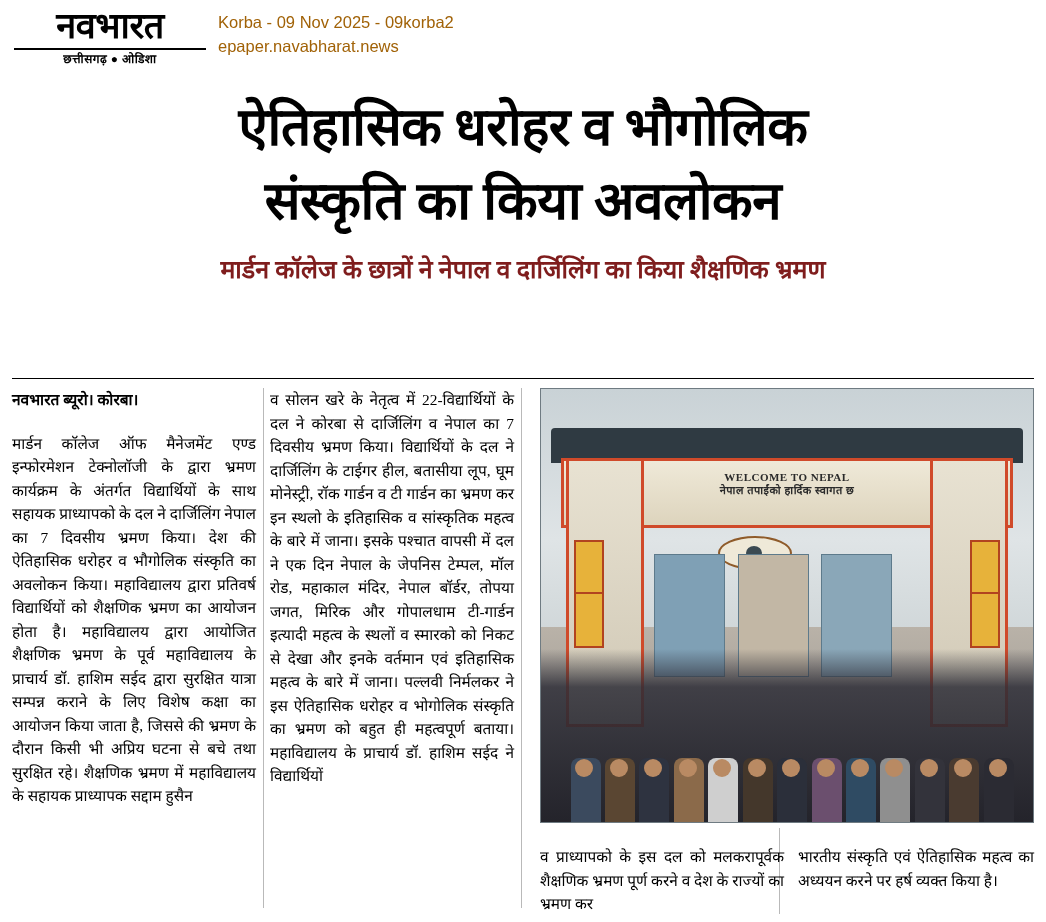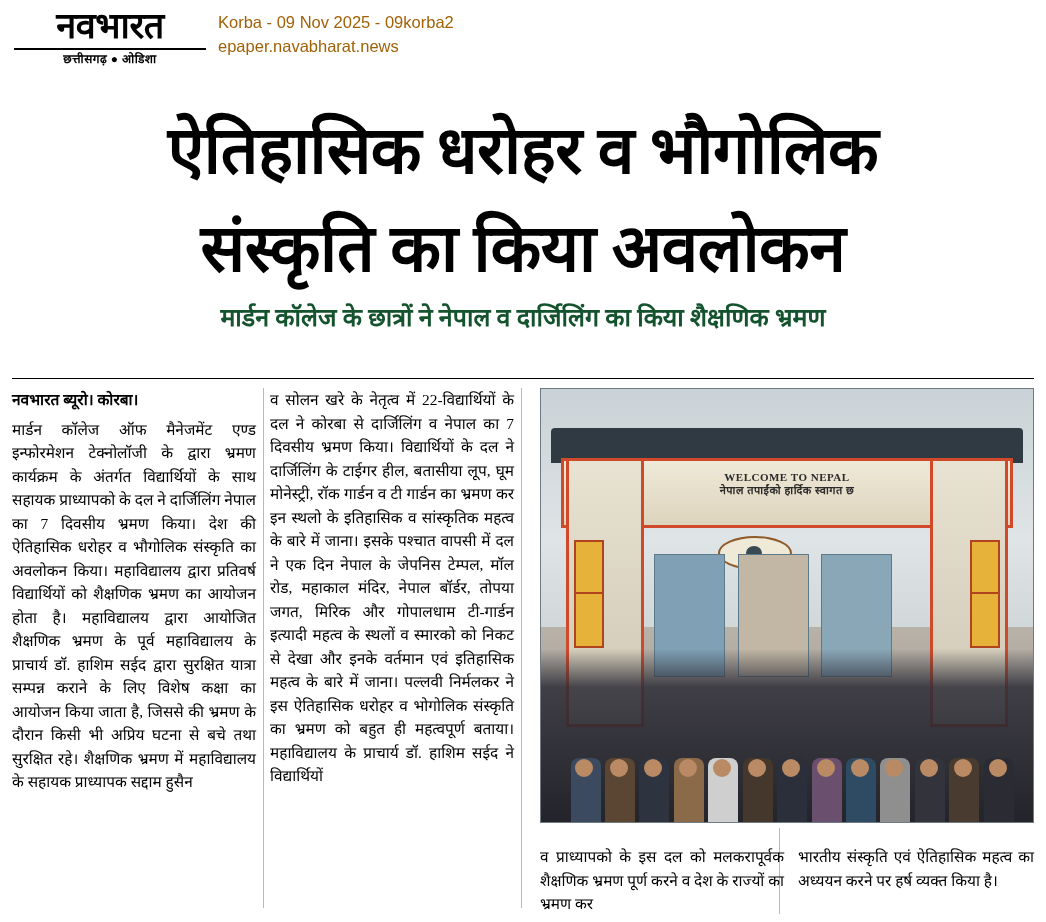--- a/index.html
+++ b/index.html
@@ -67,33 +67,32 @@
   .headline-wrap {
     position: absolute;
     left: 0;
     top: 90px;
     width: 1046px;
     text-align: center;
   }
   .headline {
     font-family: "Liberation Serif", serif;
     font-weight: bold;
-    font-size: 66px;
+    font-size: 53px;
     line-height: 74px;
     letter-spacing: -0.5px;
     color: #000;
     padding: 0 12px;
-    margin-top: 24px;
   }
   .subhead {
     font-family: "Liberation Serif", serif;
     font-weight: bold;
     font-size: 25px;
     line-height: 32px;
-    color: #14532d;
+    color: #7f1d1d;
     margin-top: 16px;
     padding: 0 12px;
   }
   .rule-under-head {
     position: absolute;
     left: 12px;
     top: 378px;
     width: 1022px;
     border-top: 1px solid #000;
   }
@@ -113,21 +112,21 @@
     font-size: 15.4px;
     line-height: 23.5px;
     text-align: justify;
     color: #000;
   }
   .col1 { left: 0px;   width: 244px; }
   .col2 { left: 258px; width: 244px; }
   .byline {
     font-weight: bold;
     font-size: 15.5px;
-    margin-bottom: 6px;
+    margin-bottom: 20px;
   }
   .col p { margin: 0; }
 
   .divider {
     position: absolute;
     top: 0;
     width: 0;
     border-left: 1px solid #b9b9b9;
     height: 520px;
   }

